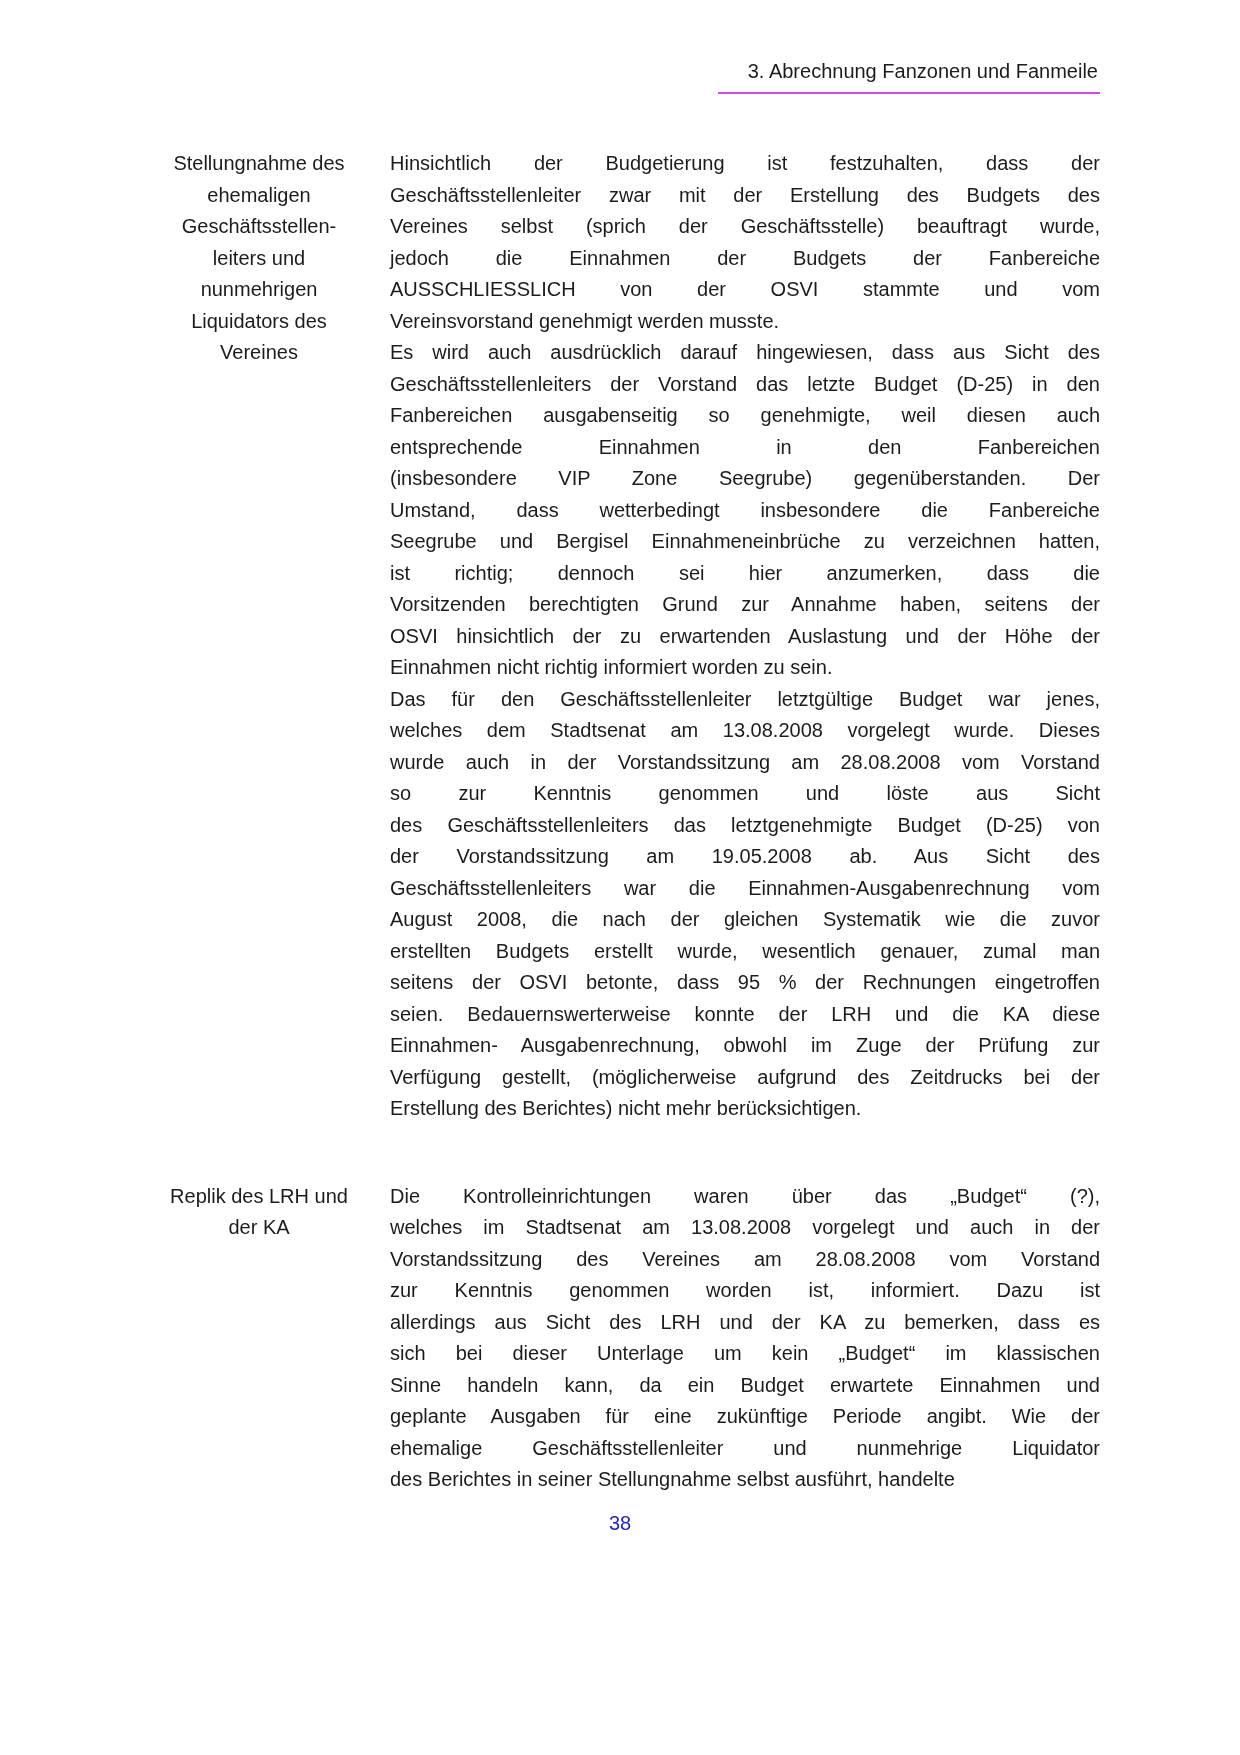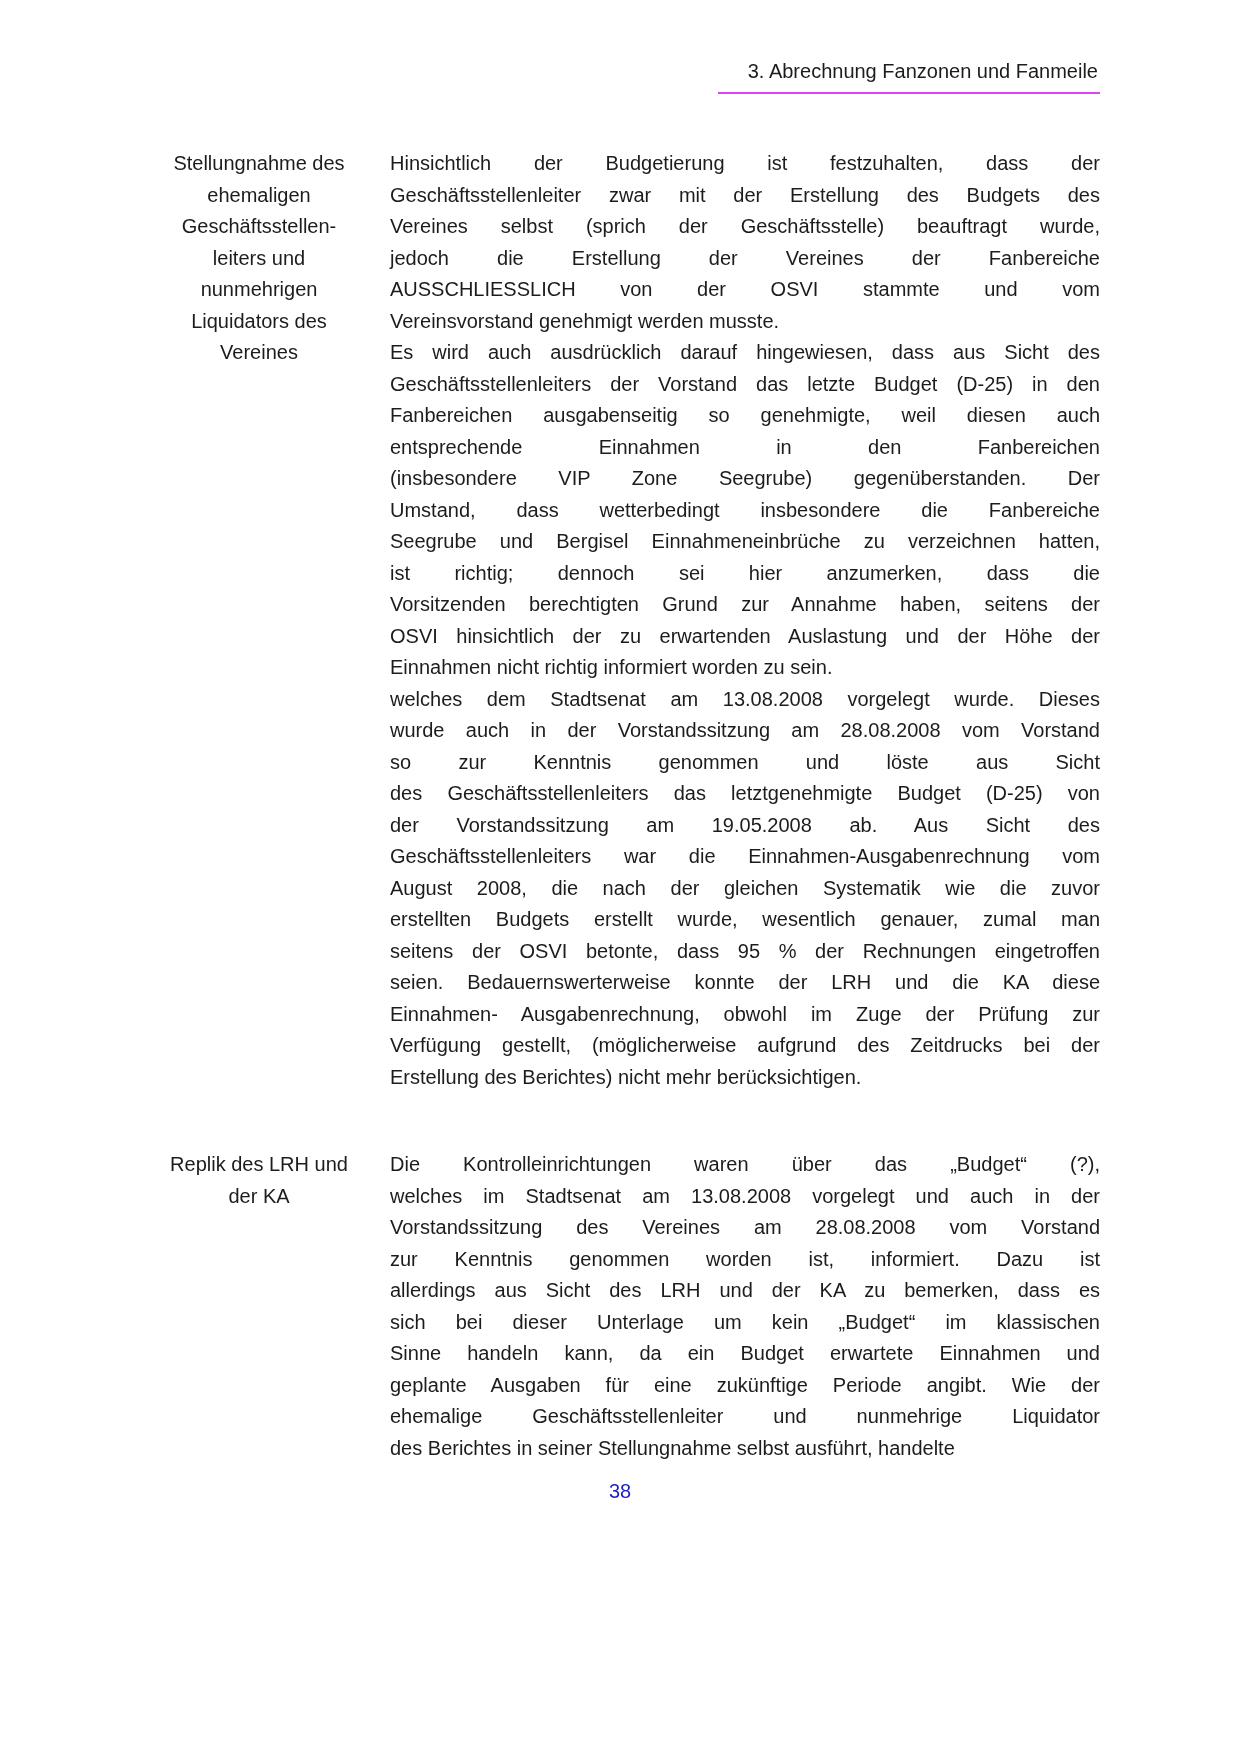--- a/index.html
+++ b/index.html
@@ -87,38 +87,39 @@
 Geschäftsstellen-
 leiters und
 nunmehrigen
 Liquidators des
 Vereines</div>
       <div class="bodycol">
         <div class="par">
             <div class="line">Hinsichtlich der Budgetierung ist festzuhalten, dass der</div>
             <div class="line">Geschäftsstellenleiter zwar mit der Erstellung des Budgets des</div>
             <div class="line">Vereines selbst (sprich der Geschäftsstelle) beauftragt wurde,</div>
-            <div class="line">jedoch die Erstellung der Vereines der Fanbereiche</div>
+            <div class="line">jedoch die Einnahmen der Budgets der Fanbereiche</div>
             <div class="line">AUSSCHLIESSLICH von der OSVI stammte und vom</div>
             <div class="line last">Vereinsvorstand genehmigt werden musste.</div>
           </div>
         <div class="par">
             <div class="line">Es wird auch ausdrücklich darauf hingewiesen, dass aus Sicht des</div>
             <div class="line">Geschäftsstellenleiters der Vorstand das letzte Budget (D-25) in den</div>
             <div class="line">Fanbereichen ausgabenseitig so genehmigte, weil diesen auch</div>
             <div class="line">entsprechende Einnahmen in den Fanbereichen</div>
             <div class="line">(insbesondere VIP Zone Seegrube) gegenüberstanden. Der</div>
             <div class="line">Umstand, dass wetterbedingt insbesondere die Fanbereiche</div>
             <div class="line">Seegrube und Bergisel Einnahmeneinbrüche zu verzeichnen hatten,</div>
             <div class="line">ist richtig; dennoch sei hier anzumerken, dass die</div>
             <div class="line">Vorsitzenden berechtigten Grund zur Annahme haben, seitens der</div>
             <div class="line">OSVI hinsichtlich der zu erwartenden Auslastung und der Höhe der</div>
             <div class="line last">Einnahmen nicht richtig informiert worden zu sein.</div>
           </div>
         <div class="par">
+            <div class="line">Das für den Geschäftsstellenleiter letztgültige Budget war jenes,</div>
             <div class="line">welches dem Stadtsenat am 13.08.2008 vorgelegt wurde. Dieses</div>
             <div class="line">wurde auch in der Vorstandssitzung am 28.08.2008 vom Vorstand</div>
             <div class="line">so zur Kenntnis genommen und löste aus Sicht</div>
             <div class="line">des Geschäftsstellenleiters das letztgenehmigte Budget (D-25) von</div>
             <div class="line">der Vorstandssitzung am 19.05.2008 ab. Aus Sicht des</div>
             <div class="line">Geschäftsstellenleiters war die Einnahmen-Ausgabenrechnung vom</div>
             <div class="line">August 2008, die nach der gleichen Systematik wie die zuvor</div>
             <div class="line">erstellten Budgets erstellt wurde, wesentlich genauer, zumal man</div>
             <div class="line">seitens der OSVI betonte, dass 95 % der Rechnungen eingetroffen</div>
             <div class="line">seien. Bedauernswerterweise konnte der LRH und die KA diese</div>

